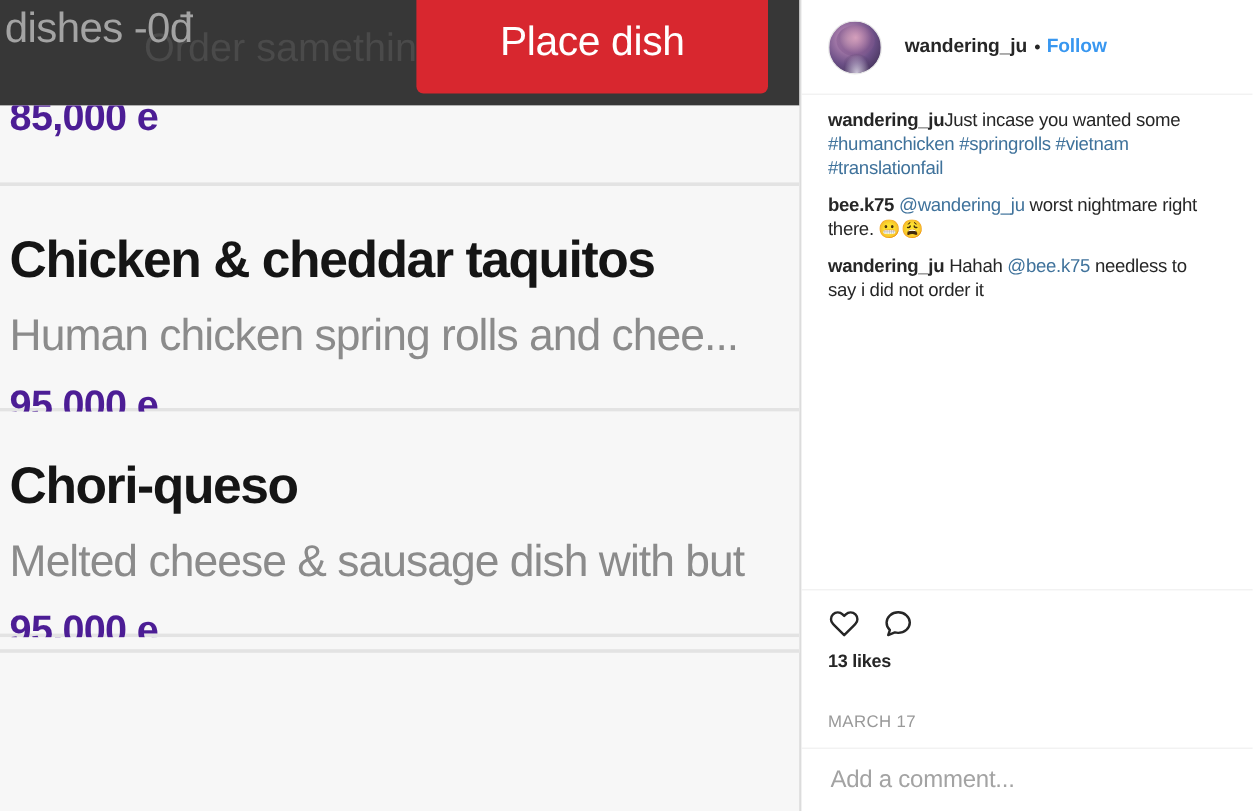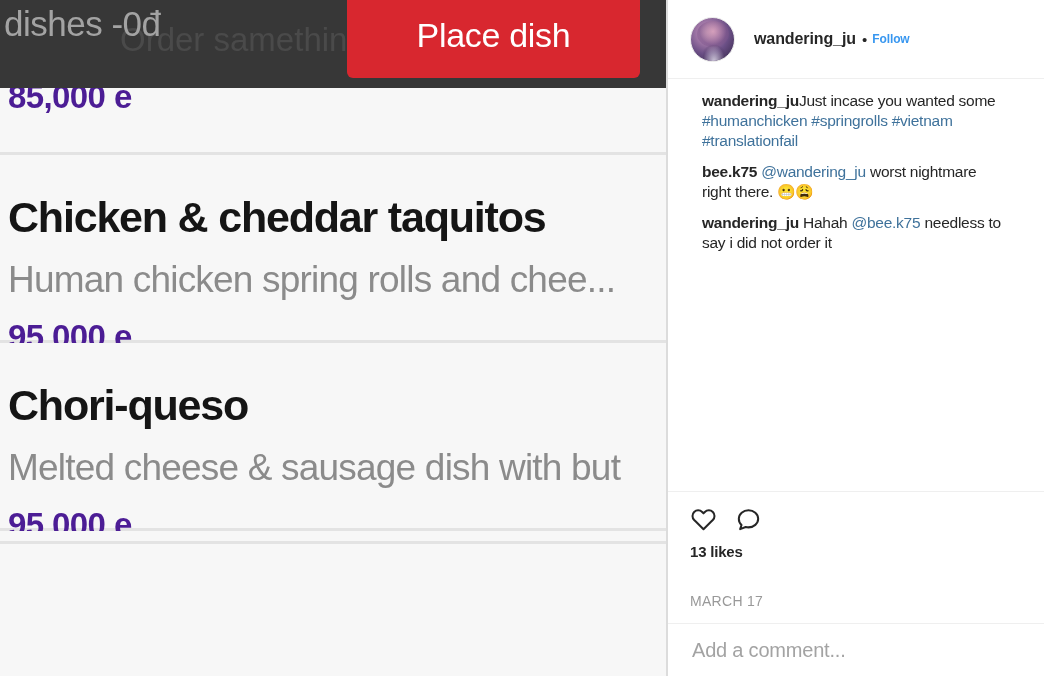--- a/index.html
+++ b/index.html
@@ -199,30 +199,29 @@
     font-weight: 600;
     margin-left: 19px;
     letter-spacing: -0.1px;
   }
   .ig-dot {
     font-size: 15px;
     color: #262626;
     margin: 0 5px 0 6px;
   }
   .ig-follow {
-    font-size: 12px;
+    font-size: 16px;
     color: #3897f0;
     font-weight: 600;
     cursor: pointer;
     letter-spacing: -0.1px;
   }
 
   .ig-comments {
     padding: 12px 36px 0 22px;
-    margin-left: 12px;
   }
   .ig-comment {
     font-size: 15.5px;
     line-height: 20px;
     color: #262626;
     margin-bottom: 11px;
     letter-spacing: -0.25px;
     word-wrap: break-word;
   }
   .c-user {

